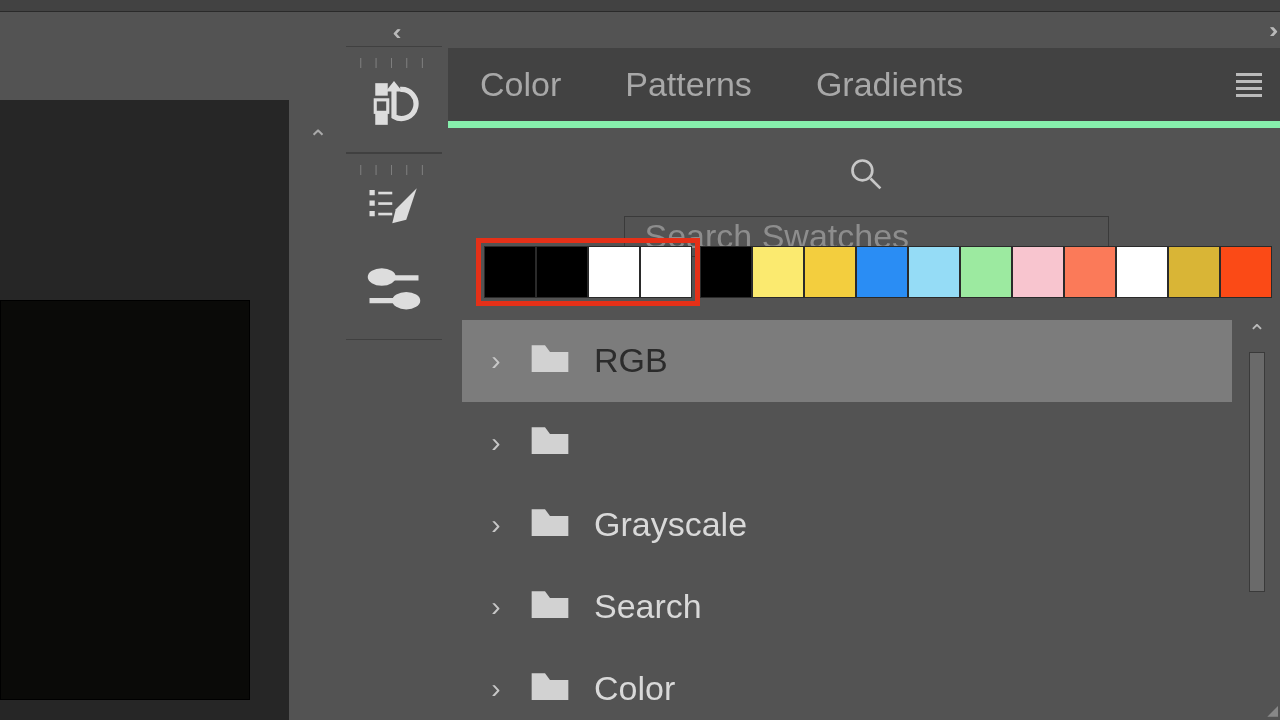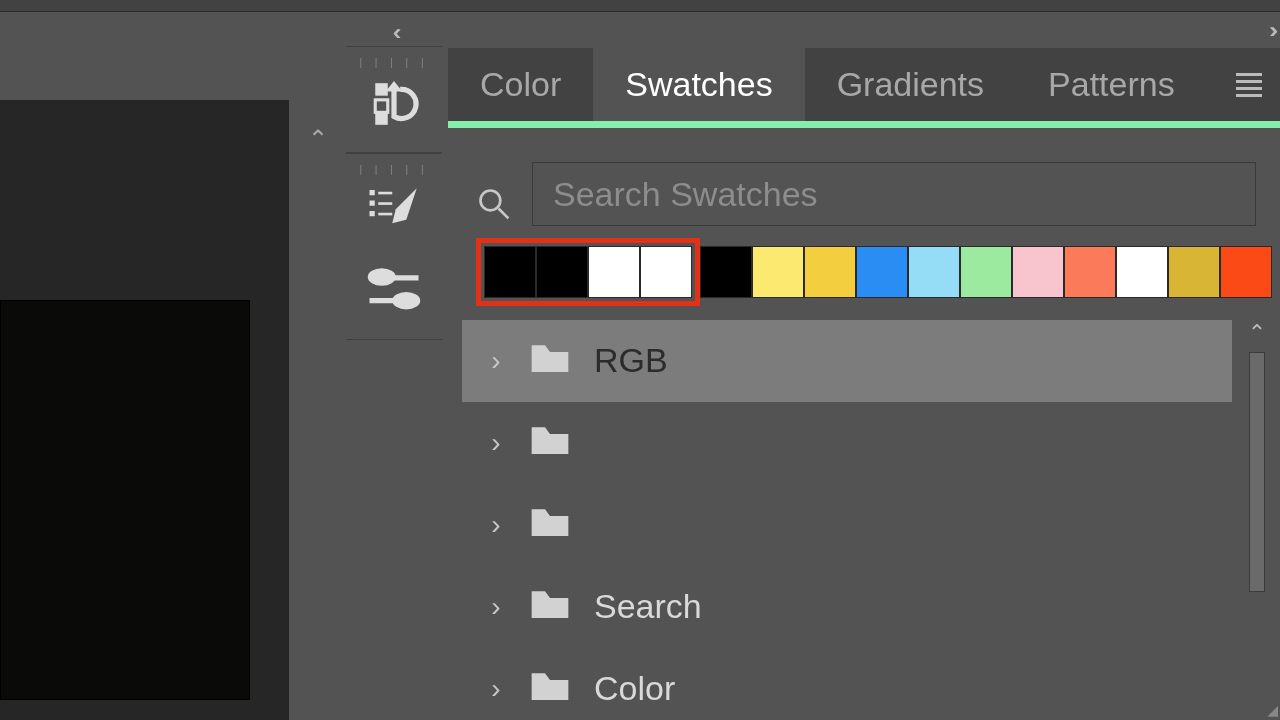--- a/index.html
+++ b/index.html
@@ -77,21 +77,21 @@
   .tab.active { background:#535353; color:#fff; }
   .tab-menu {
     margin-left:auto; display:flex; align-items:center; padding-right:18px; cursor:pointer;
   }
   .hamburger { width:26px; }
   .hamburger div { height:3px; background:#bbb; margin:4px 0; }
 
   
   .search-row {
     position:absolute; left:476px; top:156px; width:780px; height:70px;
-    display:flex; align-items:flex-end; gap:20px;
+    display:flex; align-items:center; gap:20px;flex-direction:column;
   }
   .search-icon svg { width:36px; height:36px; fill:none; stroke:#c7c7c7; stroke-width:3;}
   .search-box {
     flex:1; height:64px; background:#535353; border:1px solid #3a3a3a;
     display:flex; align-items:center; padding:0 20px;
     font-size:34px; color:#8d8d8d;
   }
   .search-box input {
     width:100%; border:none; outline:none; background:transparent; color:#ddd;
     font-size:34px;
@@ -186,23 +186,22 @@
     </div>
   </div>
 </div>
 
 <div class="panel-header-row">
   <div class="dbl-arrow-right">››</div>
 </div>
 
 <div class="tabs">
   <div class="tab">Color</div>
-  <div class="tab active">Swatches</div>
+  <div class="tab">Patterns</div>
   <div class="tab">Gradients</div>
-  <div class="tab">Patterns</div>
   <div class="tab-menu">
     <div class="hamburger">
         <div></div>
         <div></div>
         <div></div>
         <div></div>
       </div>
   </div>
 </div>
 
@@ -252,20 +251,21 @@
       <span class="disclose">›</span>
       <span class="folder-icon"><svg viewBox="0 0 48 40">
           <path d="M2 6h16l6 8h22v24H2z"></path>
         </svg></span>
     </div>
     <div class="folder-row">
       <span class="disclose">›</span>
       <span class="folder-icon"><svg viewBox="0 0 48 40">
           <path d="M2 6h16l6 8h22v24H2z"></path>
         </svg></span>
+      <span>Grayscale</span>
     </div>
     <div class="folder-row">
       <span class="disclose">›</span>
       <span class="folder-icon"><svg viewBox="0 0 48 40">
           <path d="M2 6h16l6 8h22v24H2z"></path>
         </svg></span>
       <span>Search</span>
     </div>
     <div class="folder-row">
       <span class="disclose">›</span>

